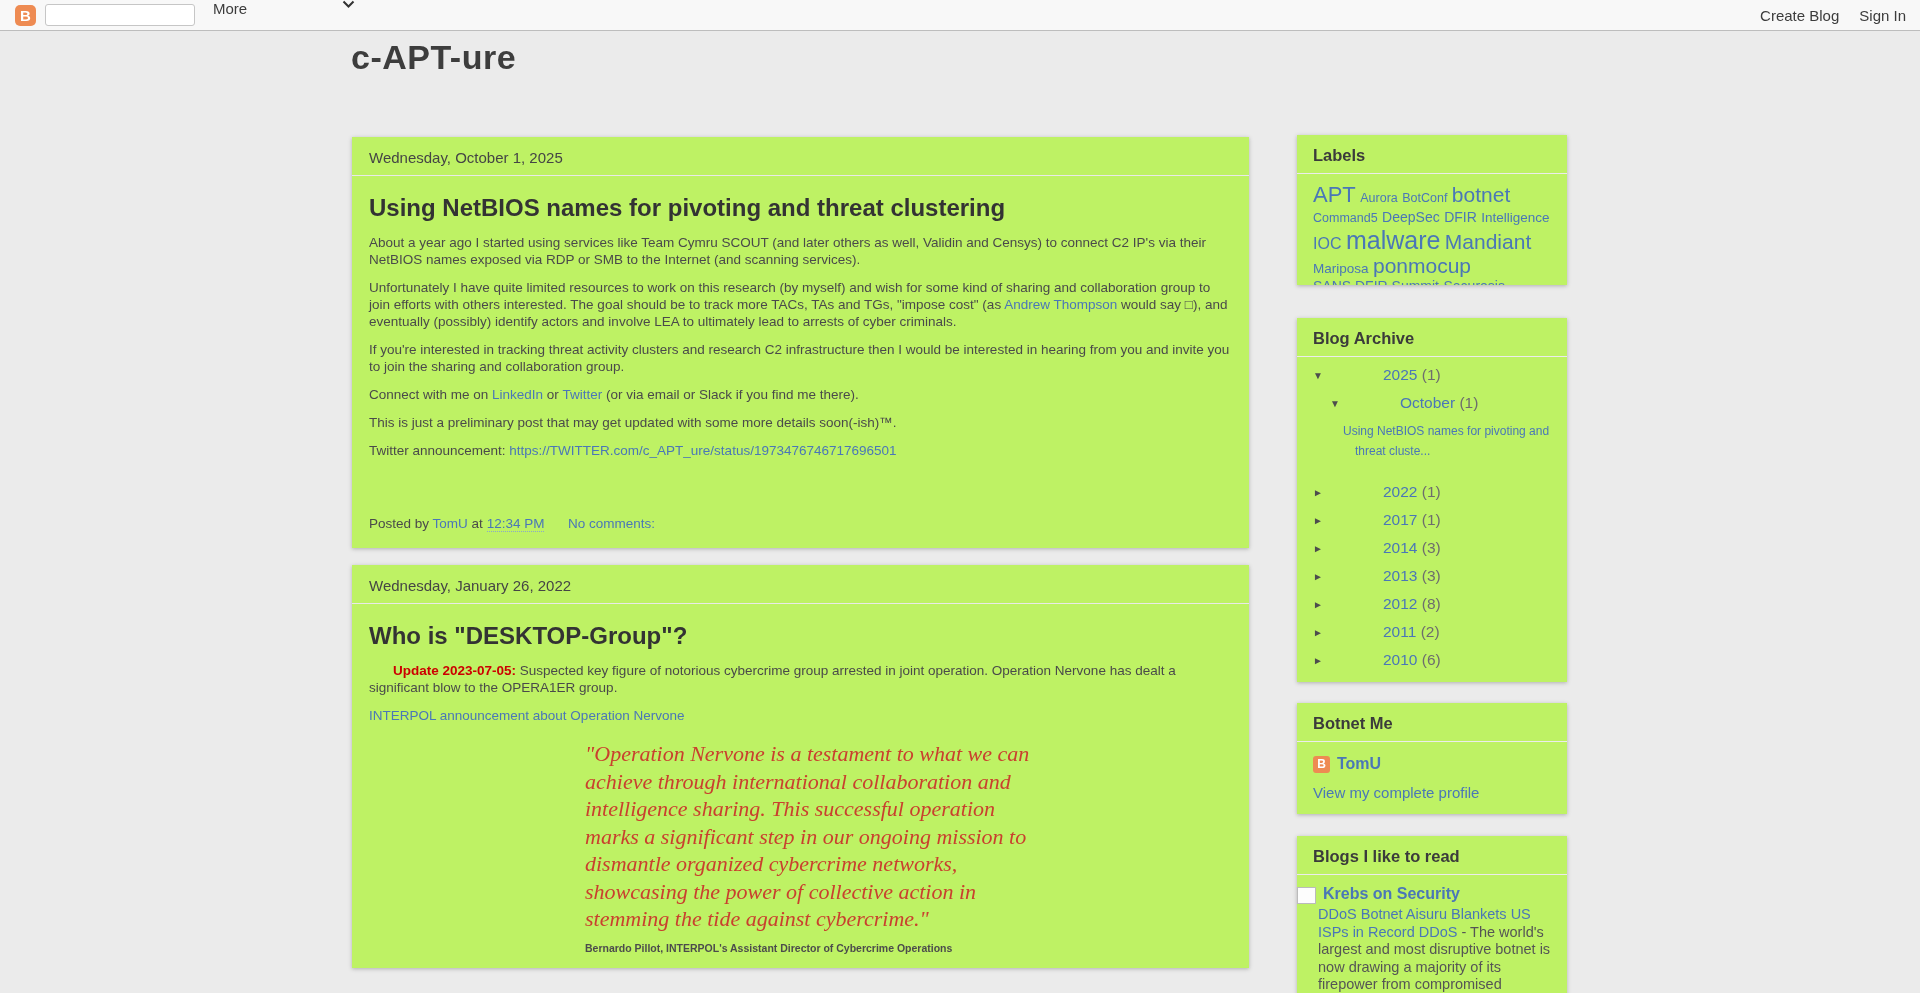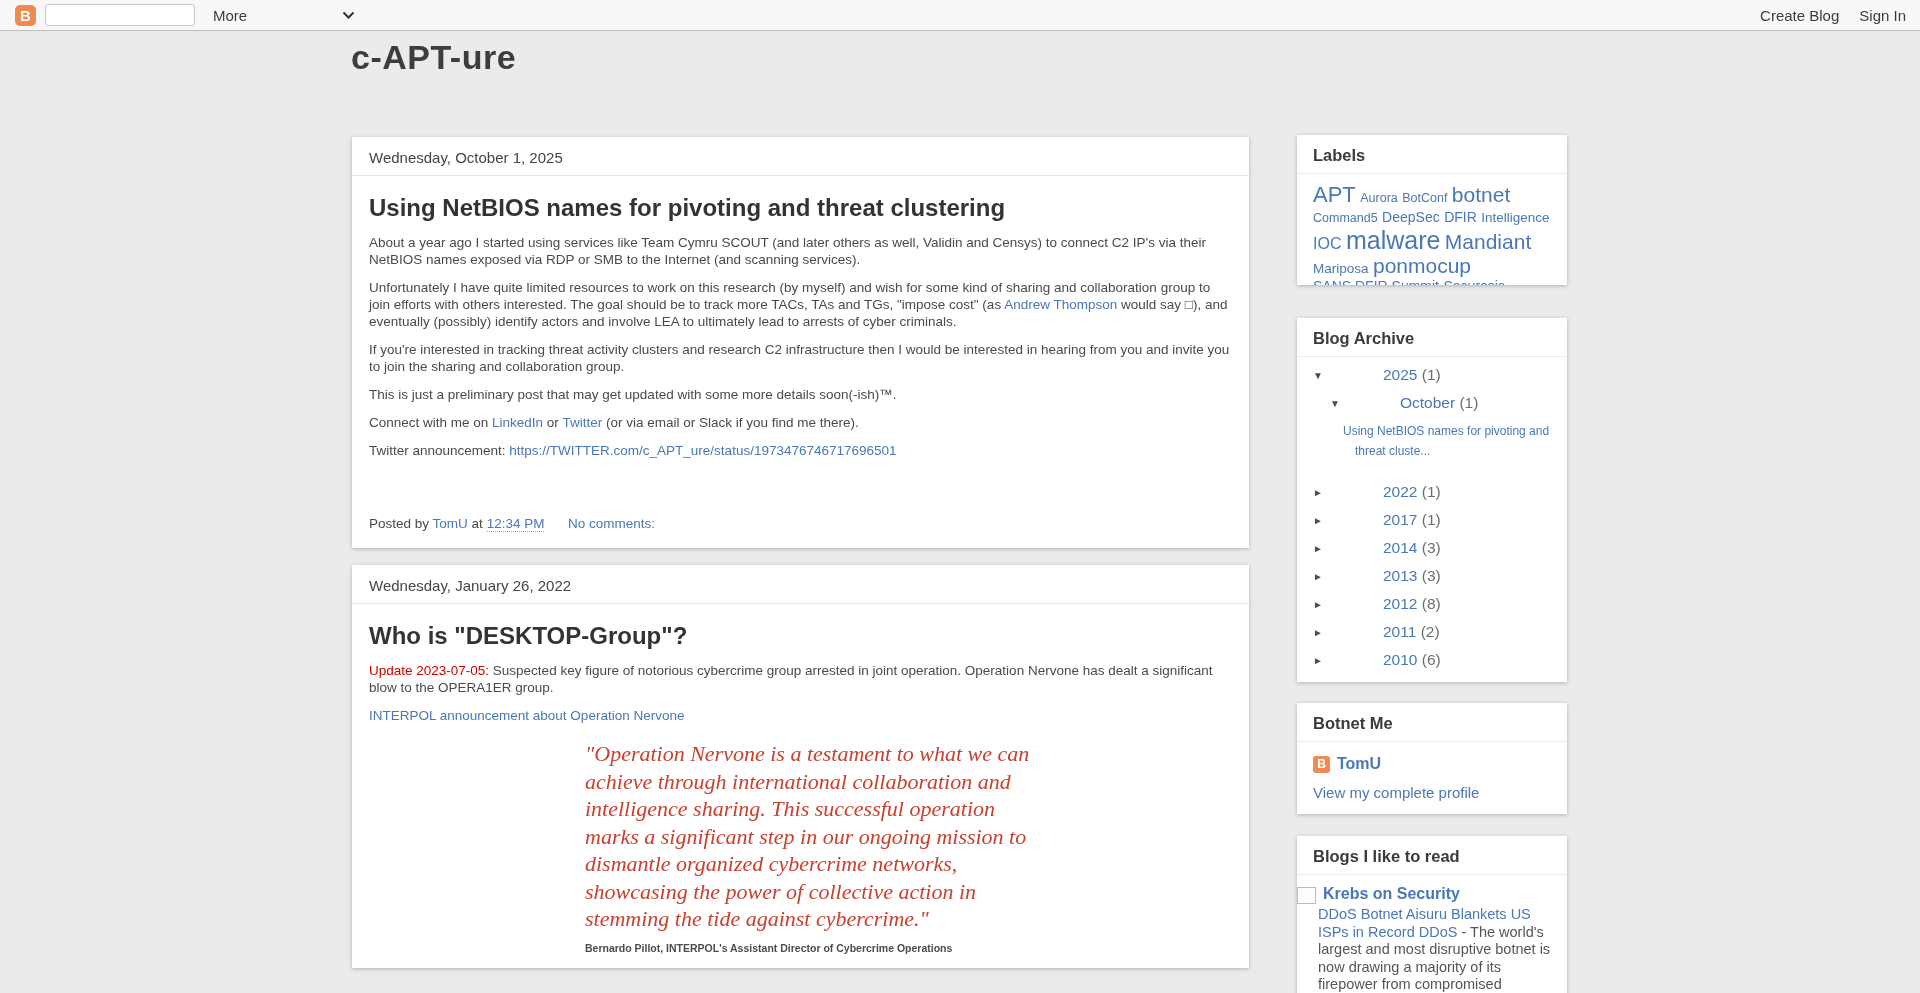--- a/index.html
+++ b/index.html
@@ -25,38 +25,38 @@
   .searchbox{
     margin-left:9px;width:148px;height:20px;background:#fff;
     border:1px solid #c6c6c6;border-radius:3px;
     display:flex;align-items:center;overflow:hidden;
   }
   .searchbox input{
     border:none;outline:none;flex:1;height:100%;font-size:13px;padding:0 6px;
     background:transparent;
   }
   .more-dd{
-    margin-left:18px;width:142px;display:flex;align-items:center;
+    margin-left:18px;width:142px;display:flex;align-items:flex-start;
     justify-content:space-between;cursor:pointer;height:100%;
   }
   .nav-right{display:flex;align-items:center;gap:20px;margin-right:14px;}
   .nav-right a{color:#3c3c3c;text-decoration:none;}
 
   
   .blog-title{
     position:absolute;left:351px;top:38px;
     font-size:34px;font-weight:bold;color:#3d3d3d;letter-spacing:0.5px;
   }
 
   
   .content-col{position:absolute;left:352px;top:137px;width:897px;}
   .sidebar-col{position:absolute;left:1297px;top:135px;width:270px;}
 
   .card{
-    background:#ffffff;box-shadow:0 1px 4px rgba(0,0,0,0.25);
+    background:#bef264;box-shadow:0 1px 4px rgba(0,0,0,0.25);
   }
 
   
   .post-card{margin-bottom:17px;}
   .date-row{
     padding:12px 17px 9px 17px;border-bottom:1px solid #e9e9e9;
     font-size:15px;color:#454545;
   }
   .post-body{padding:4px 17px 14px 17px;}
   .post-title{
@@ -66,21 +66,21 @@
   .post-body p{
     font-size:13.5px;line-height:17px;color:#4a4a4a;margin:0 0 11px 0;
   }
   a.inlink{color:#4a77b7;text-decoration:none;}
   .post-spacer{height:46px;}
   .post-footer{font-size:13.5px;color:#4a4a4a;padding-bottom:3px;}
   .post-footer a{color:#4a77b7;text-decoration:none;}
   .ts-link{border-bottom:1px dotted #8aa7cc;}
   .comments-gap{display:inline-block;width:16px;}
 
-  .update-red{color:#cc0000;font-weight:normal;}
+  .update-red{color:#cc0000;font-weight:bold;margin-left:24px;}
 
   .quote-block{
     margin:16px 0 0 216px;width:446px;
   }
   .quote-text{
     font-family:"Liberation Serif","DejaVu Serif",serif;
     font-style:italic;font-size:22px;line-height:27.5px;color:#c9402e;
   }
   .quote-attr{
     margin-top:9px;font-size:10.5px;font-weight:bold;color:#4c4c4c;
@@ -176,22 +176,22 @@
 
   <div class="content-col">
 
     <div class="card post-card">
       <div class="date-row">Wednesday, October 1, 2025</div>
       <div class="post-body">
         <h1 class="post-title">Using NetBIOS names for pivoting and threat clustering</h1>
         <p><span>About a year ago I started using services like Team Cymru SCOUT (and later others as well, Validin and Censys) to connect C2 IP's via their NetBIOS names exposed via RDP or SMB to the Internet (and scanning services).</span></p>
         <p><span>Unfortunately I have quite limited resources to work on this research (by myself) and wish for some kind of sharing and collaboration group to join efforts with others interested. The goal should be to track more TACs, TAs and TGs, "impose cost" (as </span><a href="#" class="inlink">Andrew Thompson</a><span> would say □), and eventually (possibly) identify actors and involve LEA to ultimately lead to arrests of cyber criminals.</span></p>
         <p><span>If you're interested in tracking threat activity clusters and research C2 infrastructure then I would be interested in hearing from you and invite you to join the sharing and collaboration group.</span></p>
+        <p><span>Connect with me on </span><a href="#" class="inlink">LinkedIn</a><span> or </span><a href="#" class="inlink">Twitter</a><span> (or via email or Slack if you find me there).</span></p>
         <p><span>This is just a preliminary post that may get updated with some more details soon(-ish)™.</span></p>
-        <p><span>Connect with me on </span><a href="#" class="inlink">LinkedIn</a><span> or </span><a href="#" class="inlink">Twitter</a><span> (or via email or Slack if you find me there).</span></p>
         <p><span>Twitter announcement: </span><a href="#" class="inlink">https://TWITTER.com/c_APT_ure/status/1973476746717696501</a></p>
         <div class="post-spacer"></div>
         <div class="post-footer">
           <span>Posted by</span>
           <a href="#">TomU</a>
           <span>at</span>
           <a href="#" class="ts-link">12:34 PM</a>
           <span class="comments-gap"></span>
           <a href="#">No comments:</a>
         </div>

